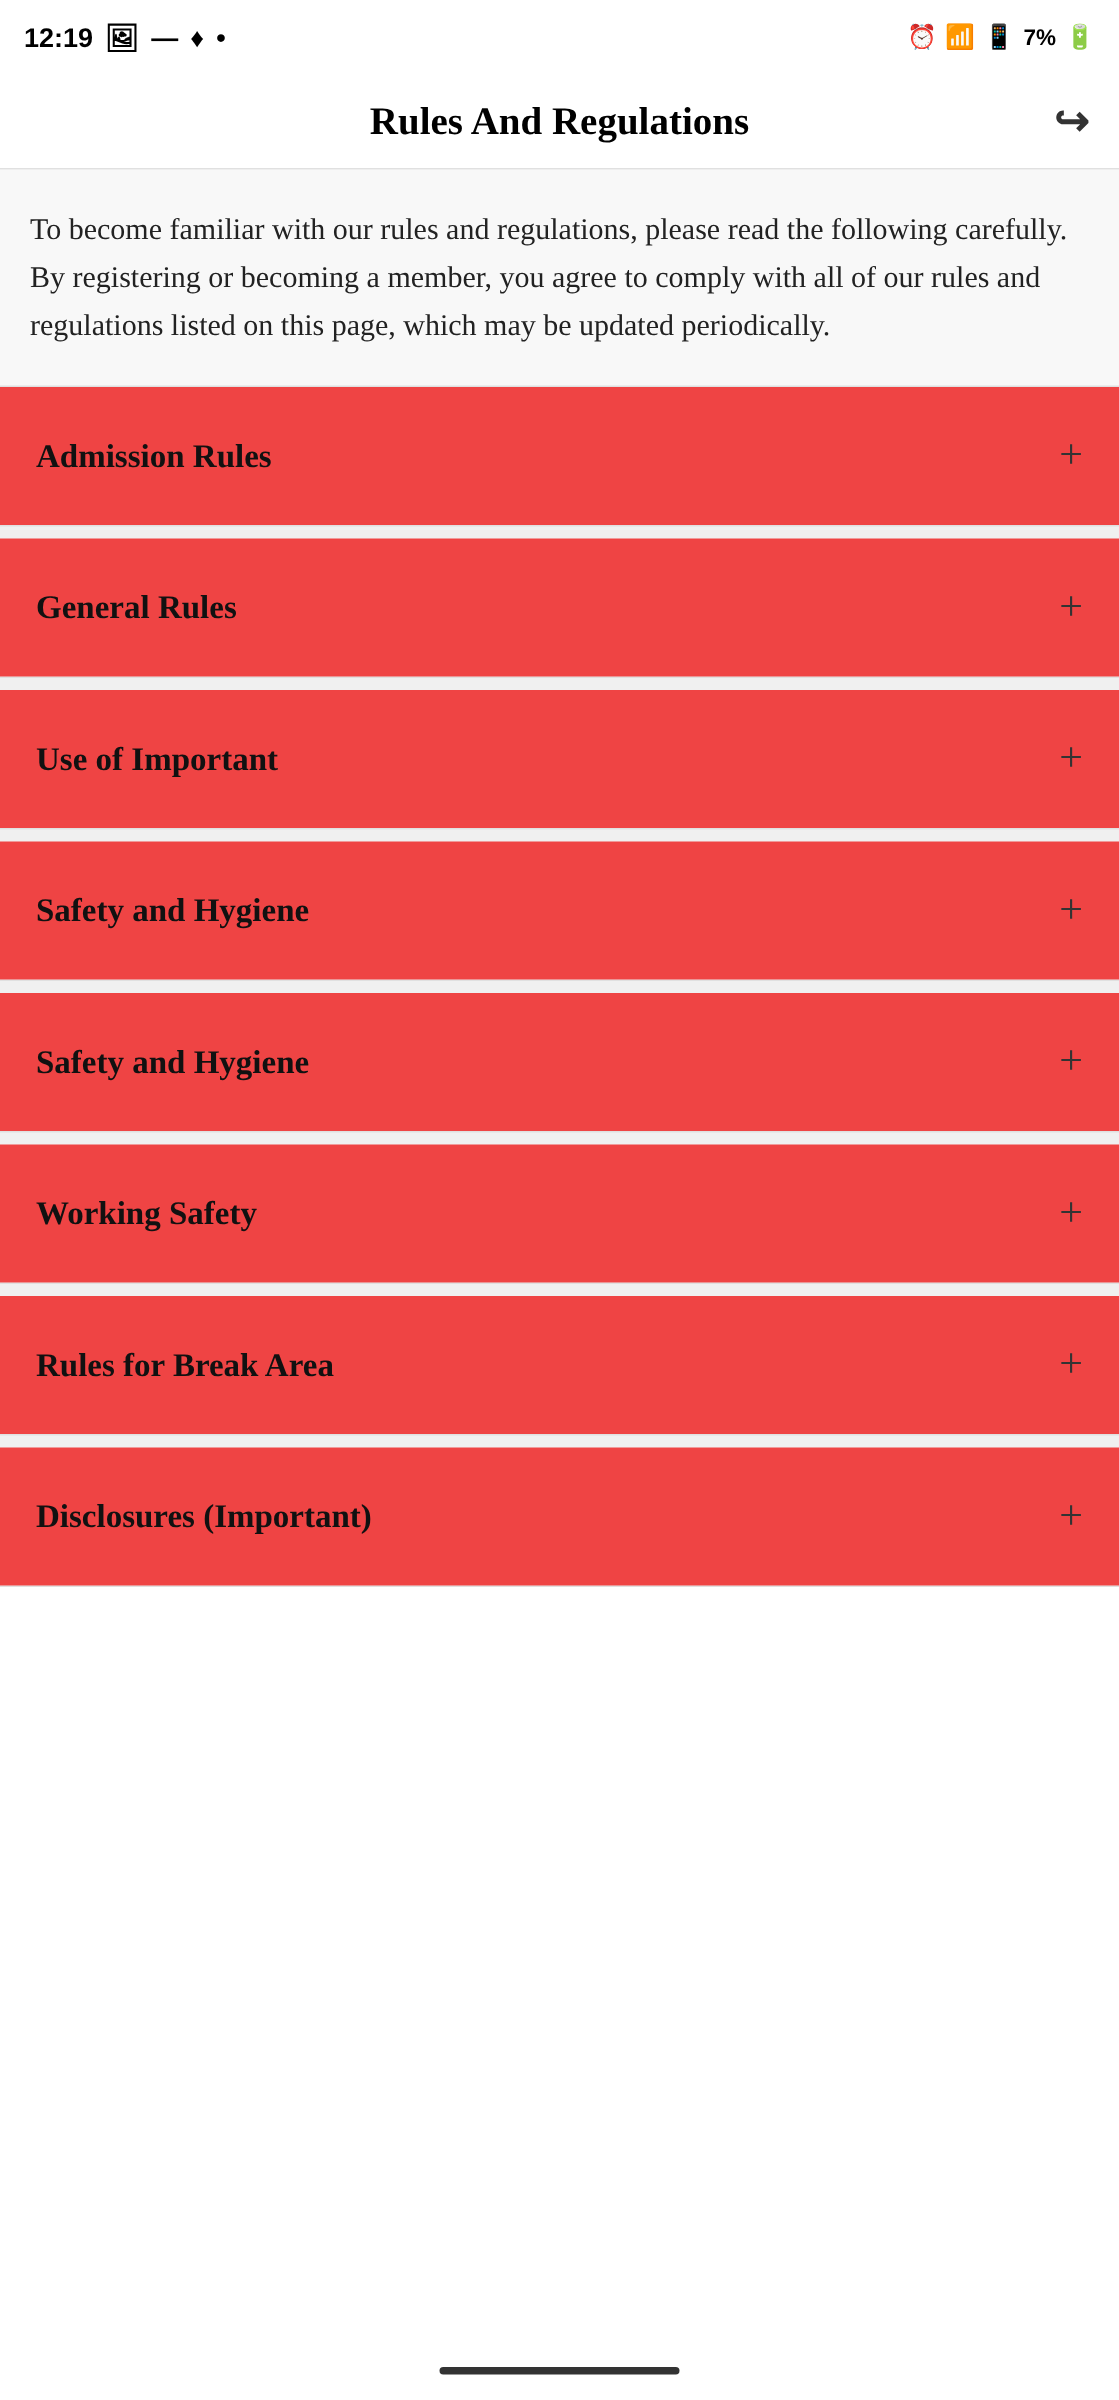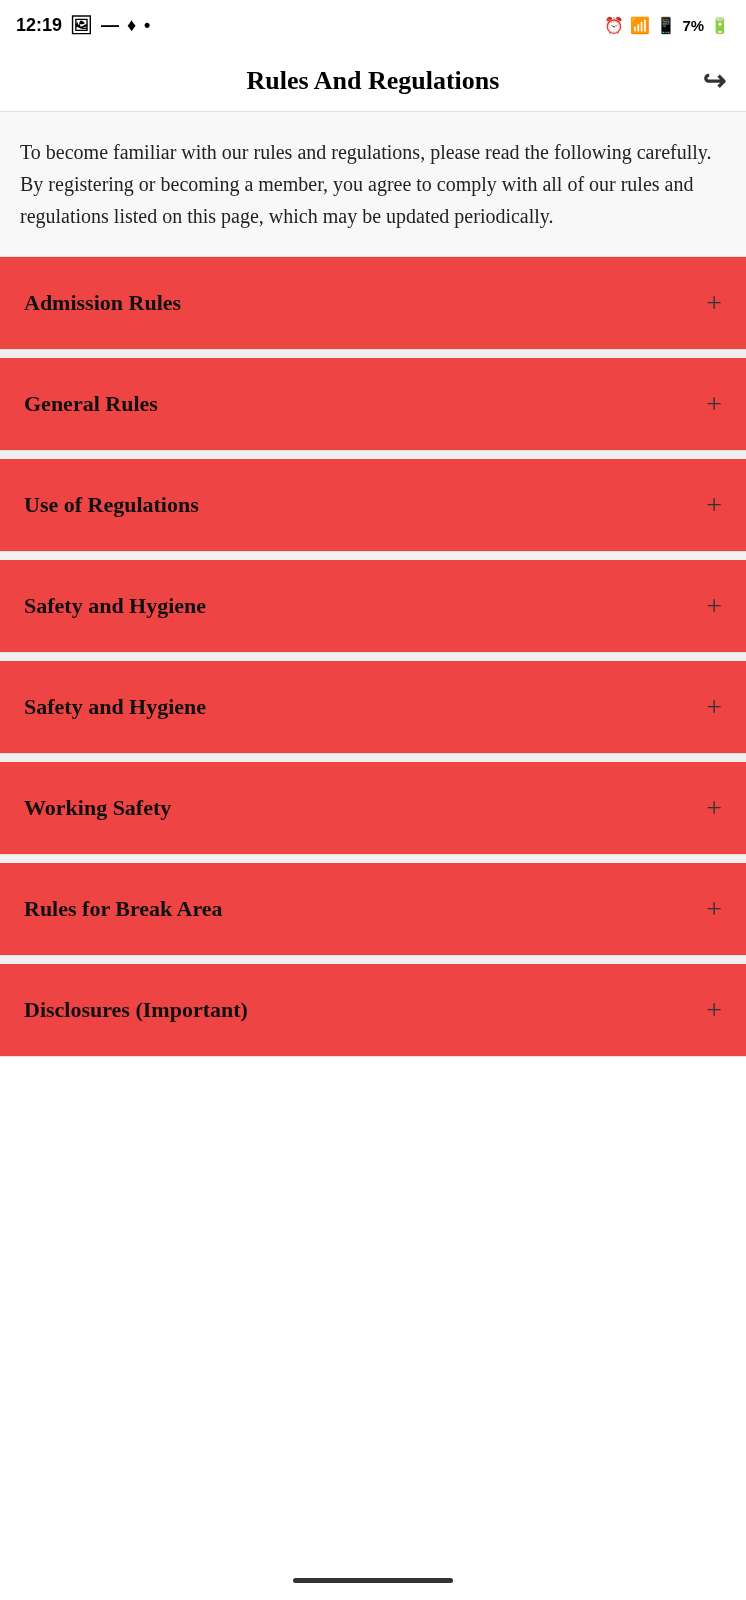--- a/index.html
+++ b/index.html
@@ -185,21 +185,21 @@
       </div>
     </div>
     <div class="accordion-item">
       <div class="accordion-header">
         <span class="accordion-label">General Rules</span>
         <span class="accordion-icon">+</span>
       </div>
     </div>
     <div class="accordion-item">
       <div class="accordion-header">
-        <span class="accordion-label">Use of Regulations</span>
+        <span class="accordion-label">Use of Important</span>
         <span class="accordion-icon">+</span>
       </div>
     </div>
     <div class="accordion-item">
       <div class="accordion-header">
         <span class="accordion-label">Safety and Hygiene</span>
         <span class="accordion-icon">+</span>
       </div>
     </div>
     <div class="accordion-item">

